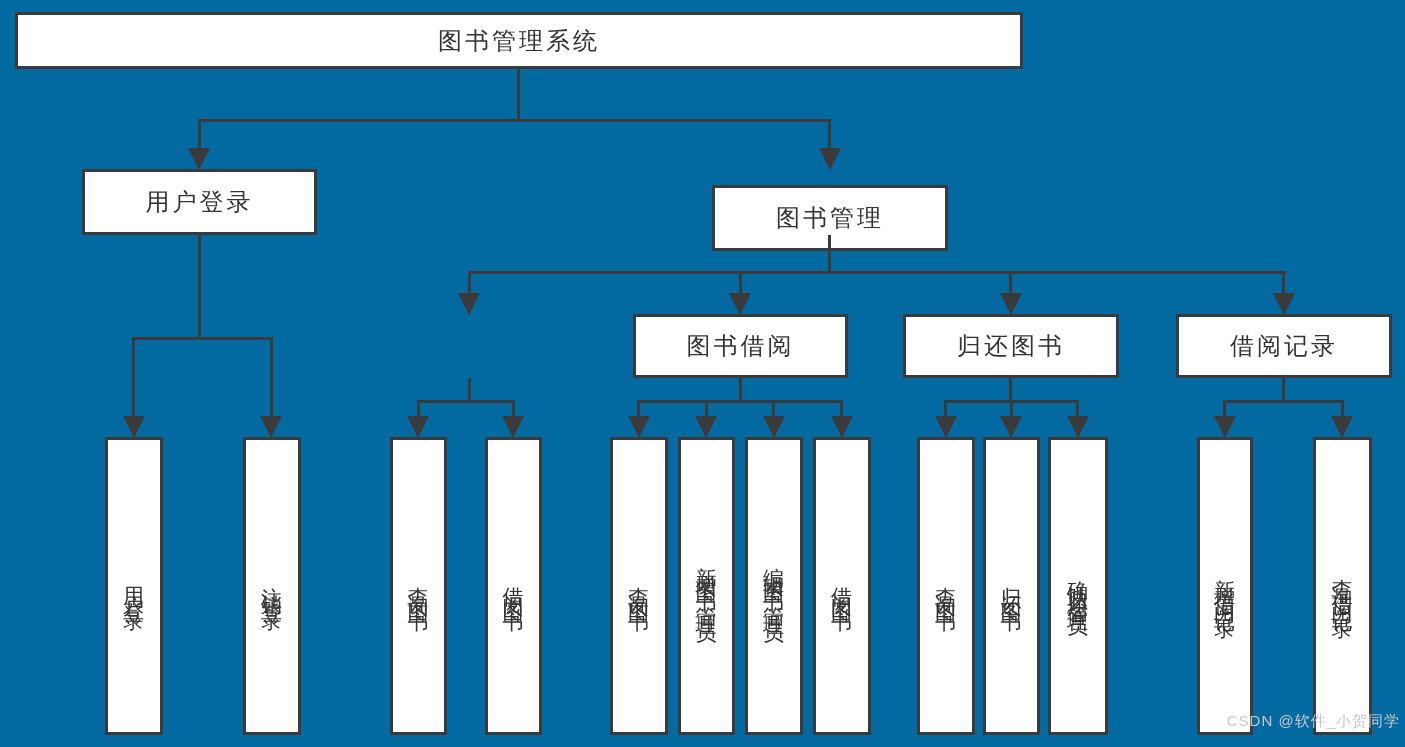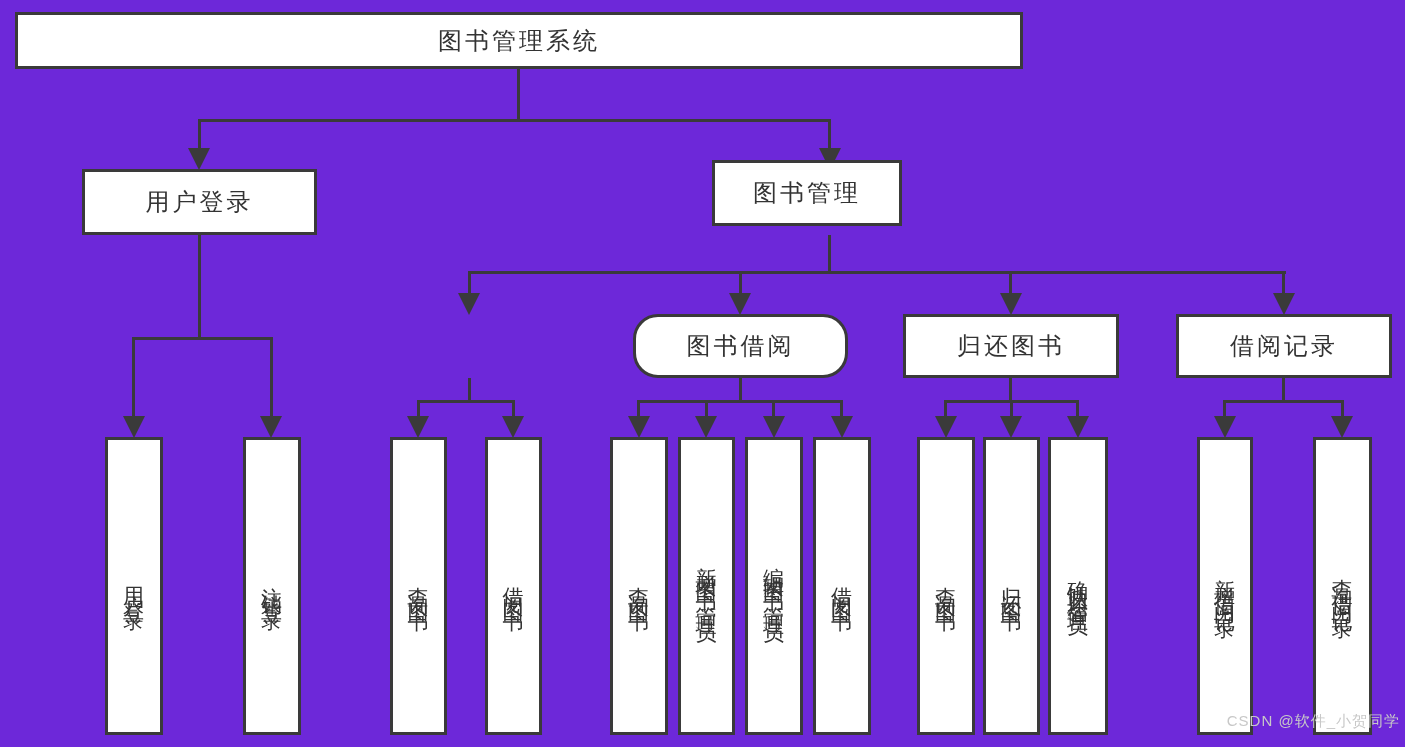--- a/index.html
+++ b/index.html
@@ -1,17 +1,17 @@
 <!DOCTYPE html>
 <html><head>
 <meta charset="utf-8">
 <style>
   html,body{margin:0;padding:0;background:#ffffff;}
   .stage{
-    position:relative;width:1405px;height:747px;background:#6d28d9;overflow:hidden;
+    position:relative;width:1405px;height:747px;background:#0369a1;overflow:hidden;
     font-family:"Liberation Sans","DejaVu Sans",sans-serif;color:#333333;
   }
   .node{
     position:absolute;box-sizing:border-box;border:3px solid #3a3a3a;background:#ffffff;
     display:flex;align-items:center;justify-content:center;text-align:center;
   }
   .node .lbl{font-size:24px;letter-spacing:3px;color:#333333;white-space:nowrap;}
   .node .lbl-v{
     writing-mode:vertical-rl;text-orientation:mixed;
     font-size:21px;letter-spacing:8px;color:#333333;line-height:1;
@@ -40,21 +40,21 @@
   <div class="vline" style="left:517px;top:69px;height:50px;"></div>
   <div class="hline" style="left:198px;top:119px;width:633px;"></div>
   <div class="vline" style="left:198px;top:119px;height:33px;"></div>
   <div class="arrow" style="left:188px;top:148px;"></div>
   <div class="vline" style="left:828px;top:119px;height:33px;"></div>
   <div class="arrow" style="left:819px;top:148px;"></div>
 
   <div class="node" style="left:82px;top:169px;width:235px;height:66px;">
     <span class="lbl">用户登录</span>
   </div>
-  <div class="node" style="left:712px;top:160px;width:190px;height:66px;">
+  <div class="node" style="left:712px;top:185px;width:236px;height:66px;">
     <span class="lbl">图书管理</span>
   </div>
 
   <div class="vline" style="left:198px;top:235px;height:102px;"></div>
   <div class="hline" style="left:132px;top:337px;width:141px;"></div>
   <div class="vline" style="left:132px;top:337px;height:83px;"></div>
   <div class="arrow" style="left:123px;top:416px;"></div>
   <div class="vline" style="left:270px;top:337px;height:83px;"></div>
   <div class="arrow" style="left:260px;top:416px;"></div>
 
@@ -62,21 +62,21 @@
   <div class="hline" style="left:468px;top:271px;width:818px;"></div>
   <div class="vline" style="left:468px;top:271px;height:24px;"></div>
   <div class="arrow" style="left:458px;top:293px;"></div>
   <div class="vline" style="left:739px;top:271px;height:24px;"></div>
   <div class="arrow" style="left:729px;top:293px;"></div>
   <div class="vline" style="left:1009px;top:271px;height:24px;"></div>
   <div class="arrow" style="left:1000px;top:293px;"></div>
   <div class="vline" style="left:1282px;top:271px;height:24px;"></div>
   <div class="arrow" style="left:1273px;top:293px;"></div>
 
-  <div class="node" style="left:633px;top:314px;width:215px;height:64px;border-radius:25px;">
+  <div class="node" style="left:633px;top:314px;width:215px;height:64px;">
     <span class="lbl">图书借阅</span>
   </div>
   <div class="node" style="left:903px;top:314px;width:216px;height:64px;">
     <span class="lbl">归还图书</span>
   </div>
   <div class="node" style="left:1176px;top:314px;width:216px;height:64px;">
     <span class="lbl">借阅记录</span>
   </div>
 
   <div class="vline" style="left:468px;top:378px;height:22px;"></div>

